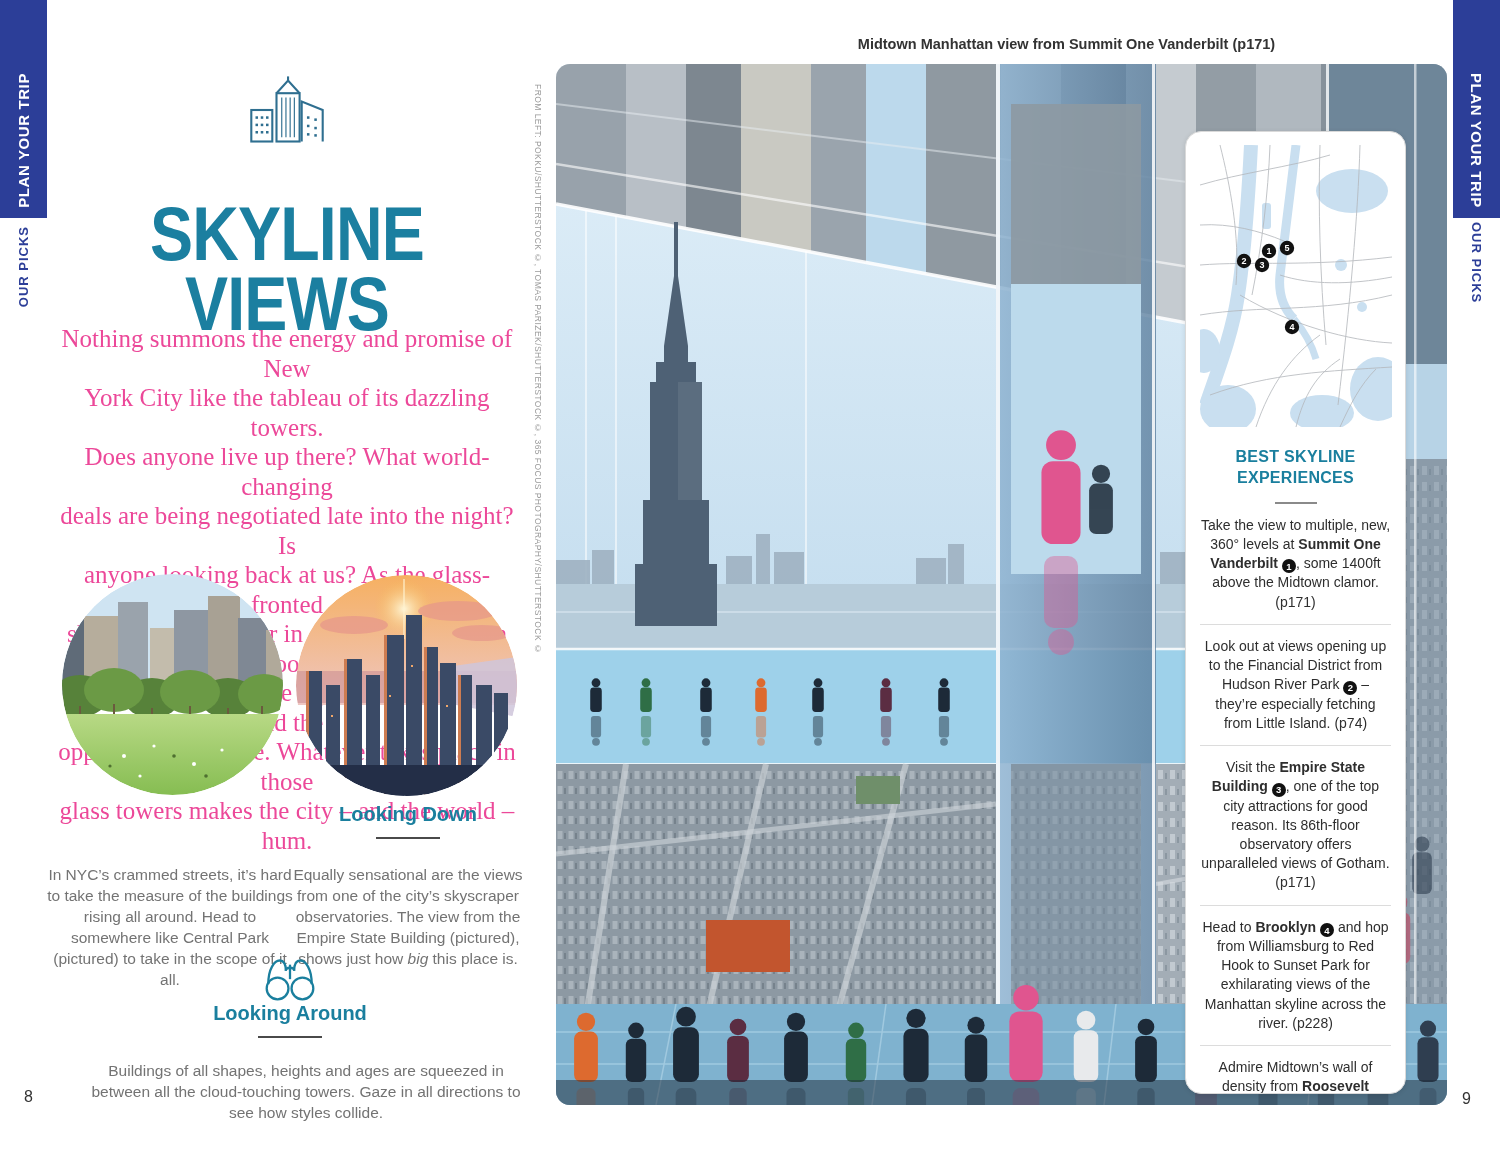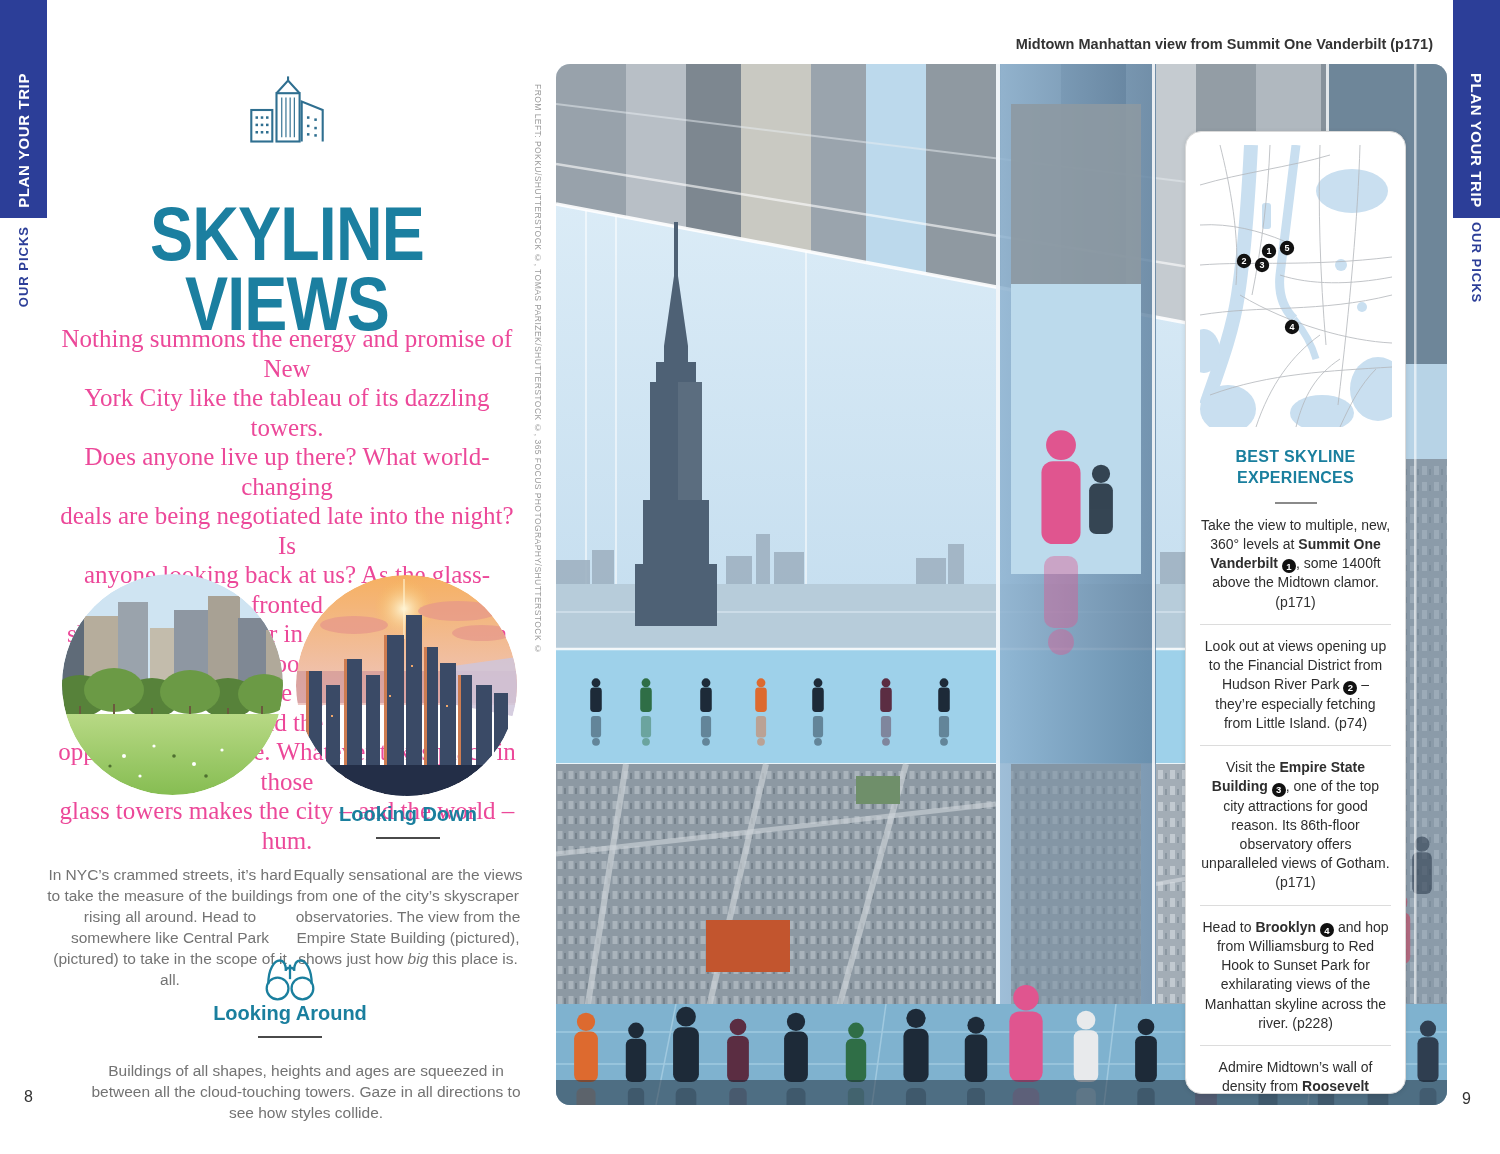--- a/index.html
+++ b/index.html
@@ -38,21 +38,21 @@
   .b-up{left:42px;top:848px;width:256px;}
   .b-down{left:288px;top:848px;width:240px;}
   .b-around{left:86px;top:1044px;width:440px;}
   .binoc{position:absolute;left:261px;top:948px;}
 
   .pagenum{position:absolute;font-size:16px;color:#333;}
   .pn-left{left:24px;top:1088px;}
   .pn-right{left:1462px;top:1090px;}
 
   
-  .caption{position:absolute;left:700px;top:36px;width:733px;text-align:right;
+  .caption{position:absolute;left:700px;top:36px;width:733px;text-align:center;
            font-weight:700;font-size:14.5px;color:#333;}
   .credit{position:absolute;left:533px;top:84px;height:600px;writing-mode:vertical-rl;
           font-size:8.5px;color:#9a9a9a;letter-spacing:.45px;white-space:nowrap;}
   .photo{position:absolute;left:556px;top:64px;width:891px;height:1041px;border-radius:14px;overflow:hidden;}
 
   .card{position:absolute;left:1185px;top:131px;width:221px;height:963px;background:#fff;
         border:1px solid #d9d9d9;border-radius:16px;box-shadow:0 1px 5px rgba(0,0,0,.10);
         padding:13px 14px;box-sizing:border-box;overflow:hidden;}
   .map{display:block;width:192px;height:282px;}
   .card-h{margin:20px 0 0;text-align:center;color:#1a7f9e;font-weight:700;font-size:16px;line-height:1.3;letter-spacing:.3px;}

